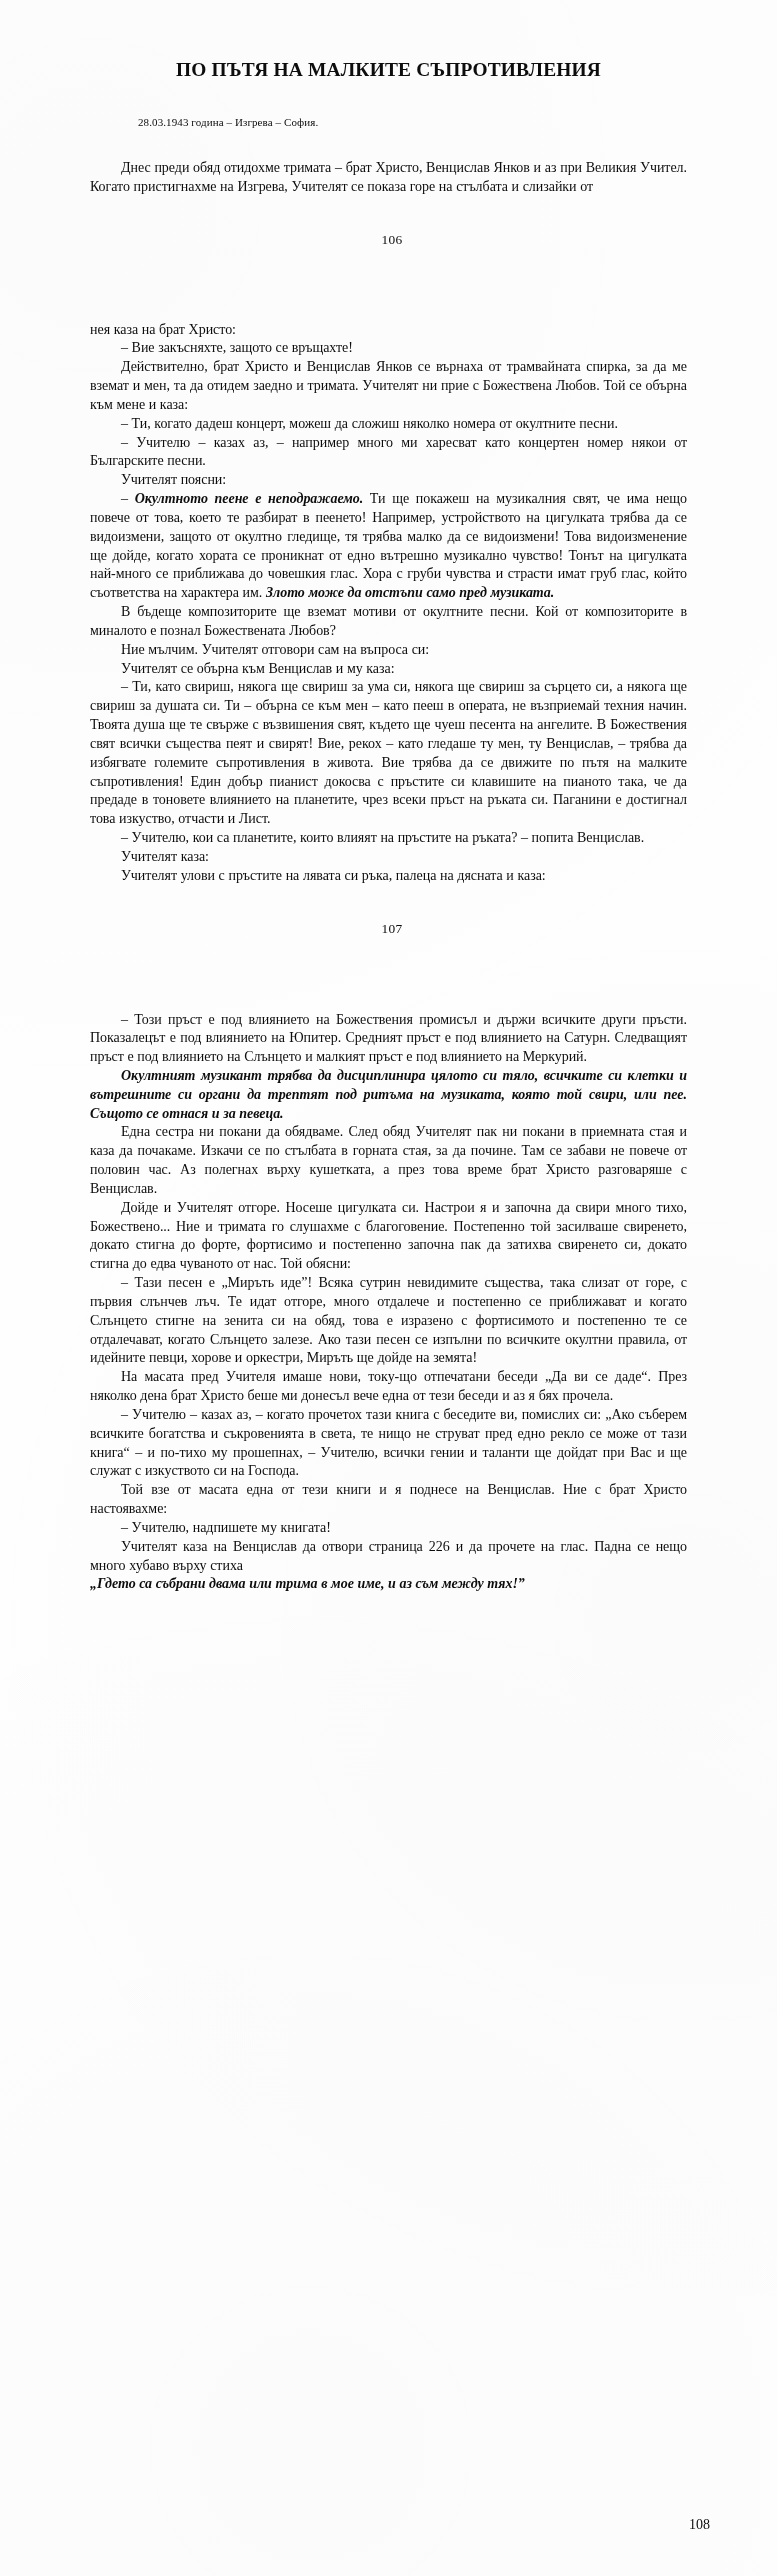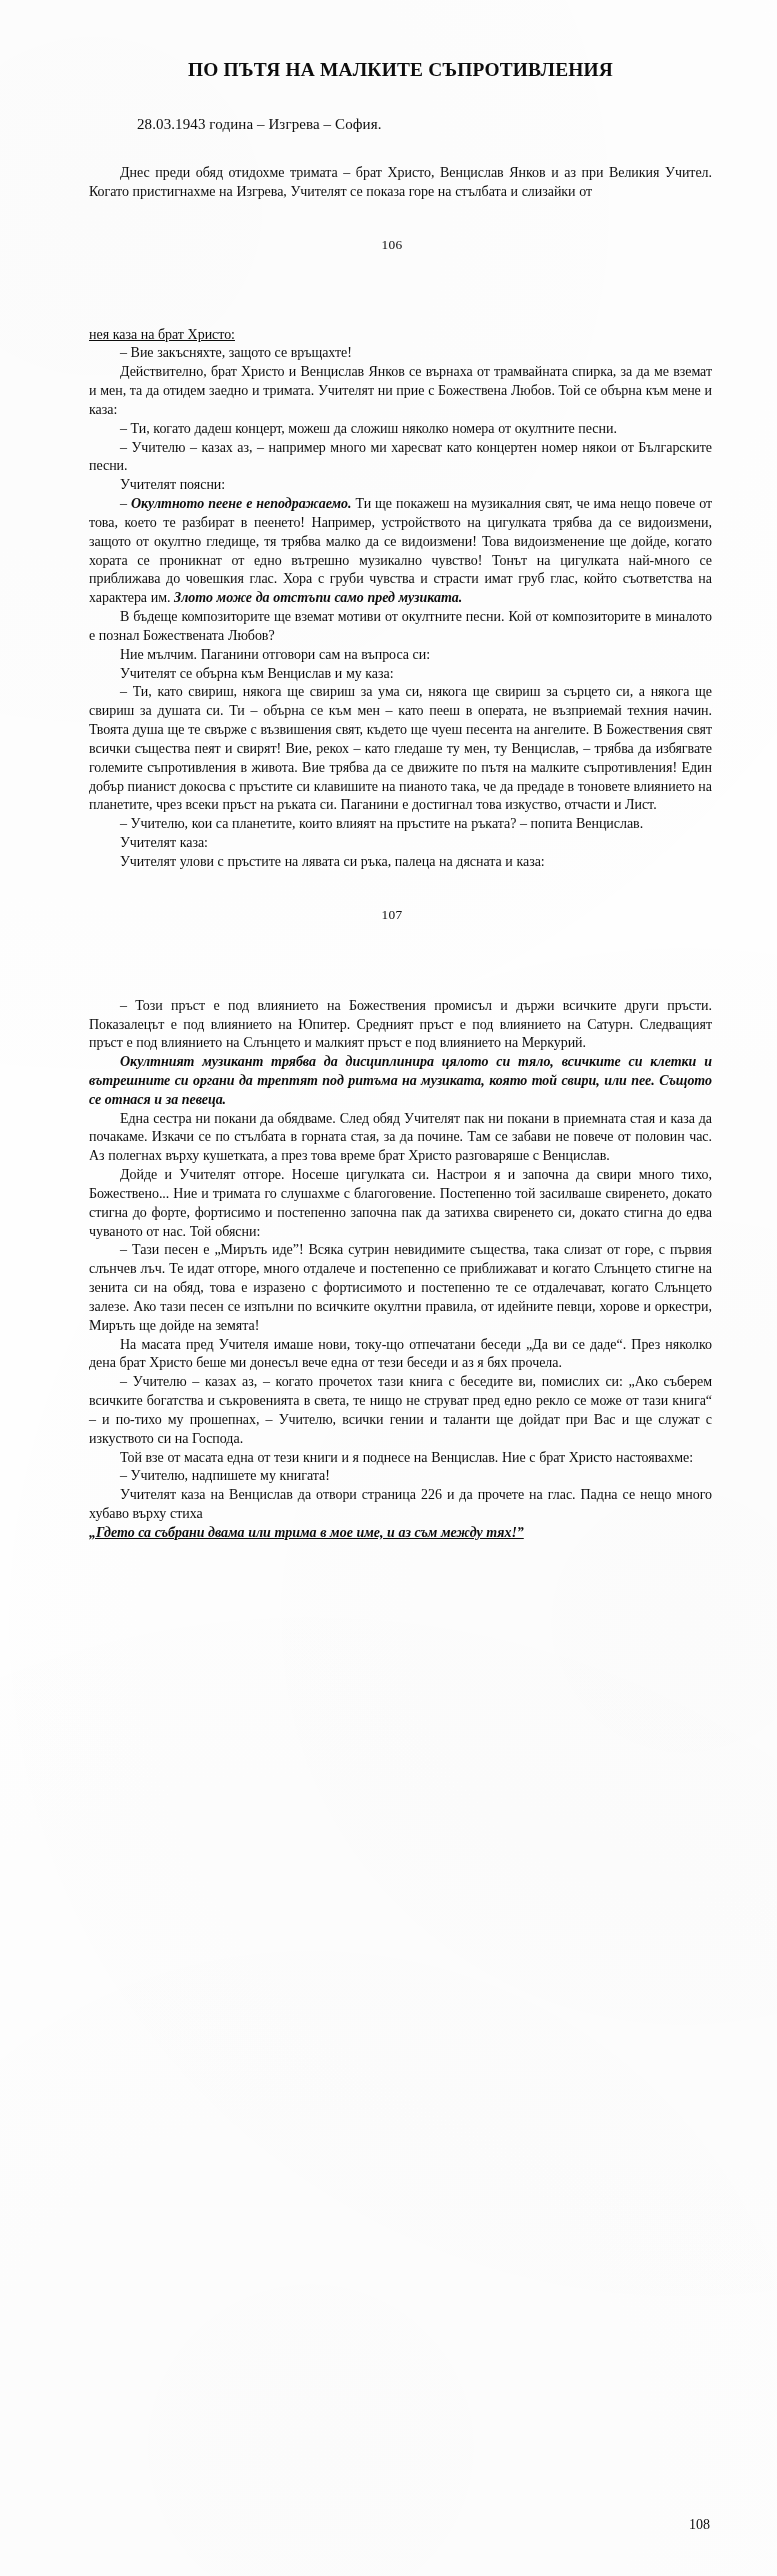--- a/index.html
+++ b/index.html
@@ -33,51 +33,49 @@
       radial-gradient(circle at 88% 63%, rgba(0,0,0,0.010), transparent 46%),
       radial-gradient(circle at 40% 95%, rgba(0,0,0,0.012), transparent 40%);
     pointer-events: none;
     z-index: 0;
   }
   .content {
     position: relative;
     z-index: 1;
   }
   .block {
-    padding: 0 65px;
-    margin-left: 24px;
+    padding: 0 90px;
   }
   h1.doc-title {
     font-size: 19.4px;
     font-weight: bold;
     text-align: center;
     letter-spacing: 0.2px;
     margin: 0;
     padding: 59px 0 0 0;
     font-family: "Liberation Serif", "DejaVu Serif", serif;
   }
   .dateline {
-    font-size: 15px;
+    font-size: 11px;
     margin: 35px 0 0 0;
     padding-left: 48px;
     letter-spacing: 0.1px;
   }
   p.body {
     font-size: 14px;
     line-height: 1.345;
     margin: 0;
     text-align: justify;
     text-indent: 31px;
     hyphens: manual;
     letter-spacing: -0.04px;
     word-spacing: 0.2px;
   }
   p.body.noindent {
     text-indent: 0;
-    text-decoration: underline;
   }
   .emph {
     font-weight: bold;
     font-style: italic;
   }
   .folio {
     text-align: center;
     font-size: 13.4px;
     letter-spacing: 0.3px;
   }
@@ -122,21 +120,21 @@
       <p class="body noindent">нея каза на брат Христо:</p>
       <p class="body">– Вие закъсняхте, защото се връщахте!</p>
       <p class="body">Действително, брат Христо и Венцислав Янков се върнаха от трамвайната спирка, за да ме вземат и мен, та да отидем заедно и тримата. Учителят ни прие с Божествена Любов. Той се обърна към мене и каза:</p>
       <p class="body">– Ти, когато дадеш концерт, можеш да сложиш няколко номера от окултните песни.</p>
       <p class="body">– Учителю – казах аз, – например много ми харесват като концертен номер някои от Българските песни.</p>
       <p class="body">Учителят поясни:</p>
 
       <p class="body"><span>– </span><span class="emph">Окултното пеене е неподражаемо.</span><span> Ти ще покажеш на музикалния свят, че има нещо повече от това, което те разбират в пеенето! Например, устройството на цигулката трябва да се видоизмени, защото от окултно гледище, тя трябва малко да се видоизмени! Това видоизменение ще дойде, когато хората се проникнат от едно вътрешно музикално чувство! Тонът на цигулката най-много се приближава до човешкия глас. Хора с груби чувства и страсти имат груб глас, който съответства на характера им. </span><span class="emph">Злото може да отстъпи само пред музиката.</span></p>
 
       <p class="body">В бъдеще композиторите ще вземат мотиви от окултните песни. Кой от композиторите в миналото е познал Божествената Любов?</p>
-      <p class="body">Ние мълчим. Паганини отговори сам на въпроса си:</p>
+      <p class="body">Ние мълчим. Учителят отговори сам на въпроса си:</p>
       <p class="body">Учителят се обърна към Венцислав и му каза:</p>
       <p class="body">– Ти, като свириш, някога ще свириш за ума си, някога ще свириш за сърцето си, а някога ще свириш за душата си. Ти – обърна се към мен – като пееш в операта, не възприемай техния начин. Твоята душа ще те свърже с възвишения свят, където ще чуеш песента на ангелите. В Божествения свят всички същества пеят и свирят! Вие, рекох – като гледаше ту мен, ту Венцислав, – трябва да избягвате големите съпротивления в живота. Вие трябва да се движите по пътя на малките съпротивления! Един добър пианист докосва с пръстите си клавишите на пианото така, че да предаде в тоновете влиянието на планетите, чрез всеки пръст на ръката си. Паганини е достигнал това изкуство, отчасти и Лист.</p>
       <p class="body">– Учителю, кои са планетите, които влияят на пръстите на ръката? – попита Венцислав.</p>
       <p class="body">Учителят каза:</p>
       <p class="body">Учителят улови с пръстите на лявата си ръка, палеца на дясната и каза:</p>
     </div>
 
     <div class="gap-e"></div>
     <div class="folio left-ish">107</div>
 

